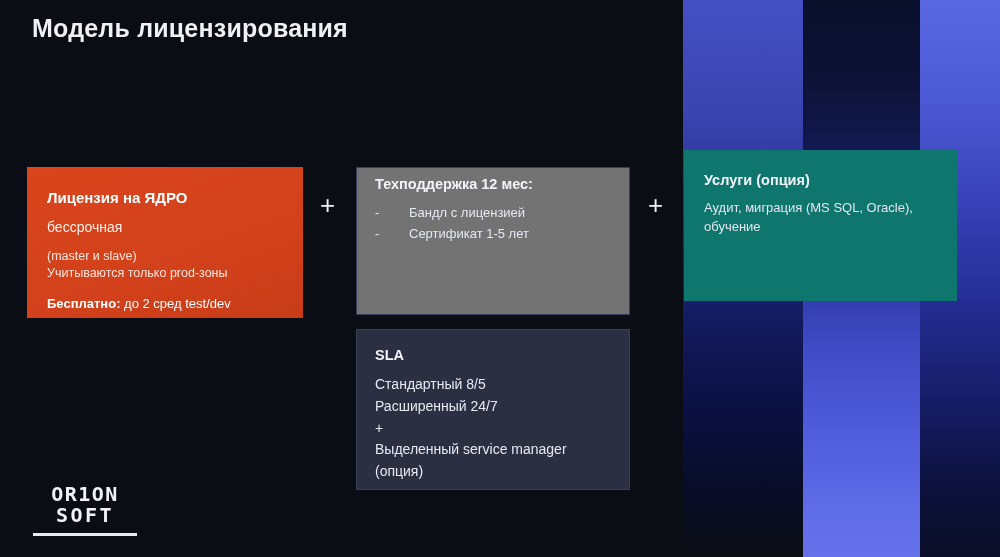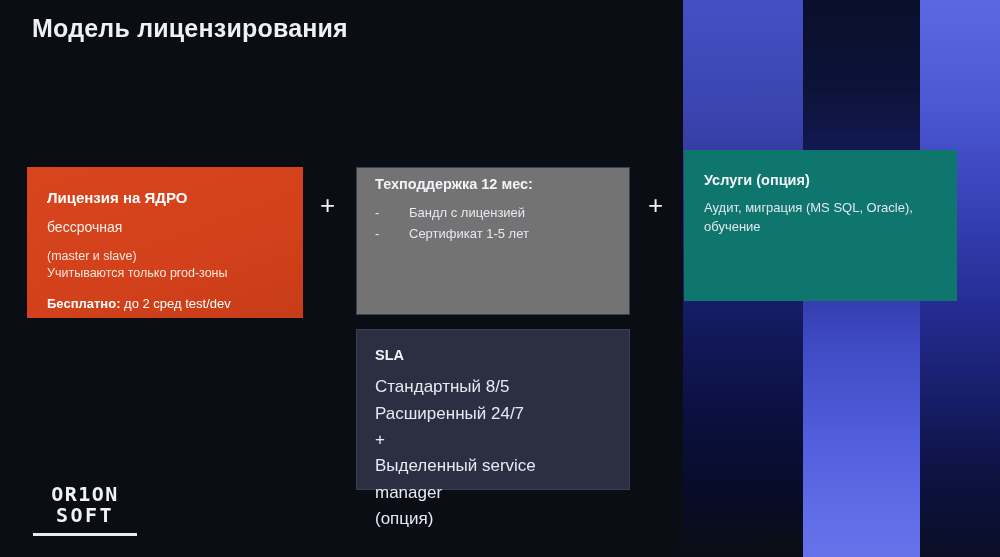--- a/index.html
+++ b/index.html
@@ -174,21 +174,21 @@
     line-height: 1.55;
     display: flex;
   }
   .bullets .dash {
     width: 34px;
     flex: 0 0 34px;
     color: #e7e9f2;
   }
 
   .sla-lines {
-    font-size: 17px;
+    font-size: 14px;
     color: #e7e9f2;
     line-height: 1.55;
   }
   .sla-lines div {
     white-space: pre-wrap;
   }
 
   .services-body {
     font-size: 13px;
     color: #e3e6f0;

